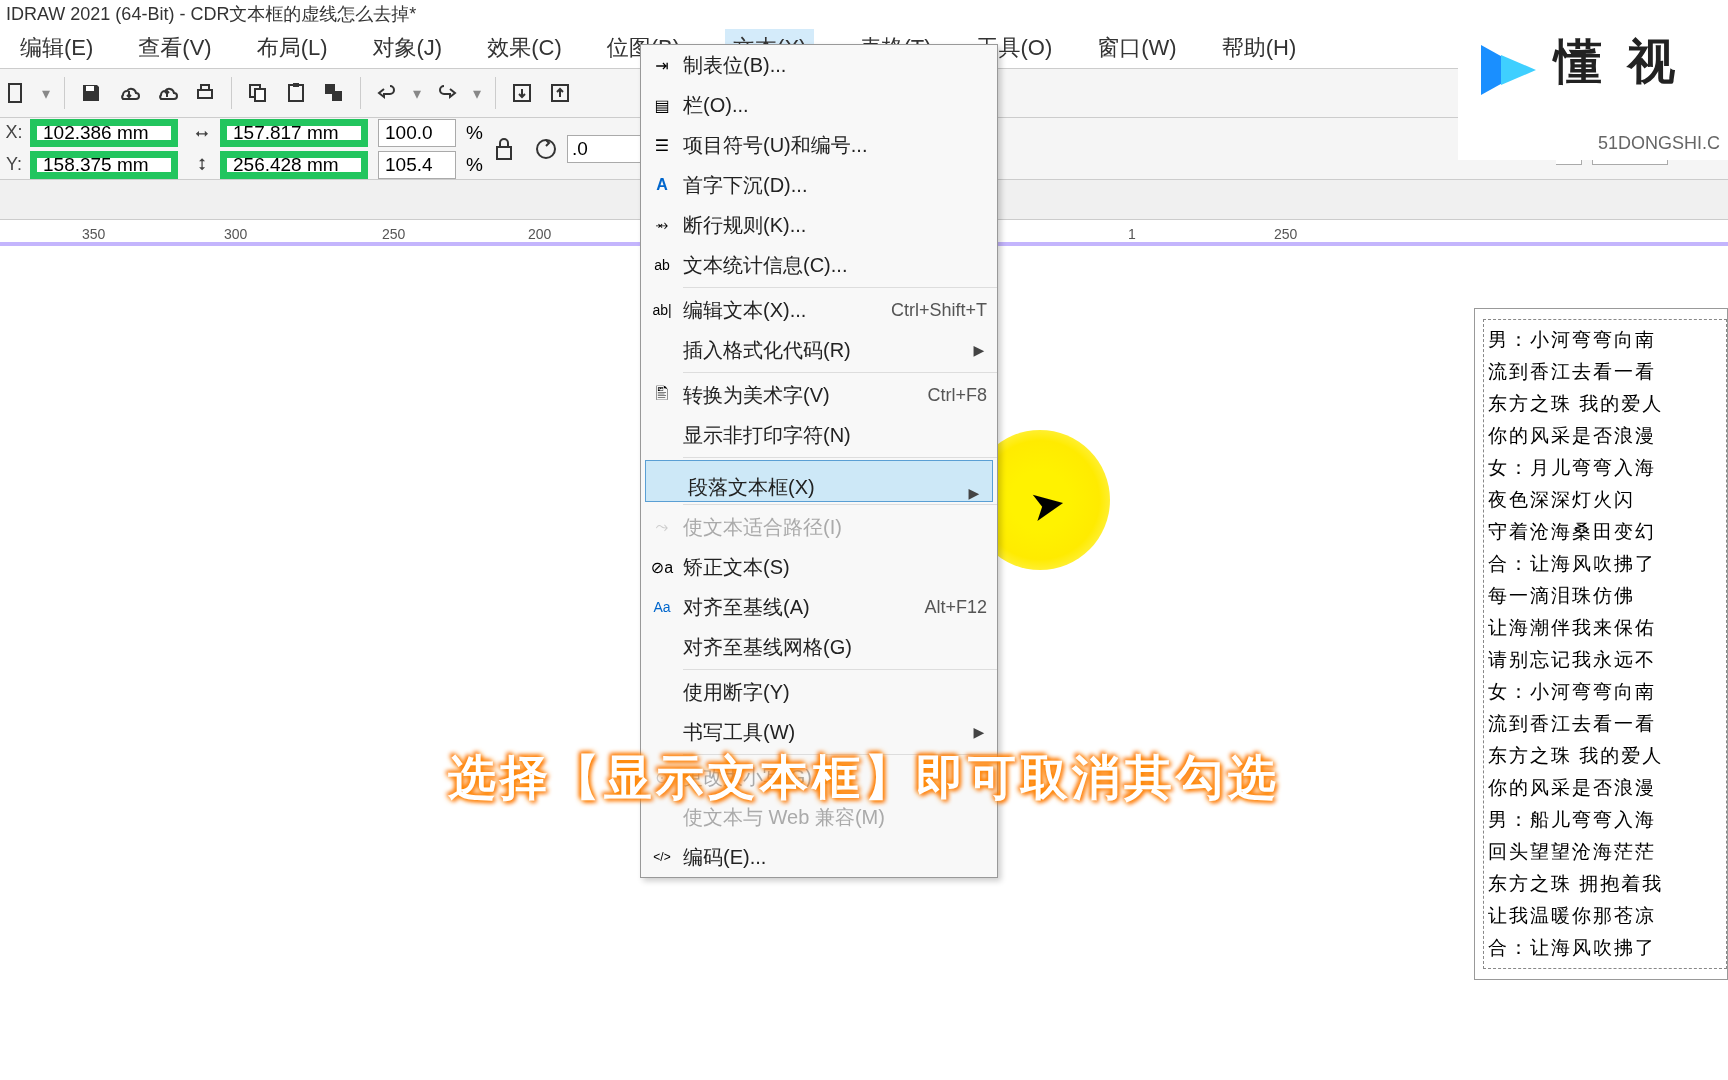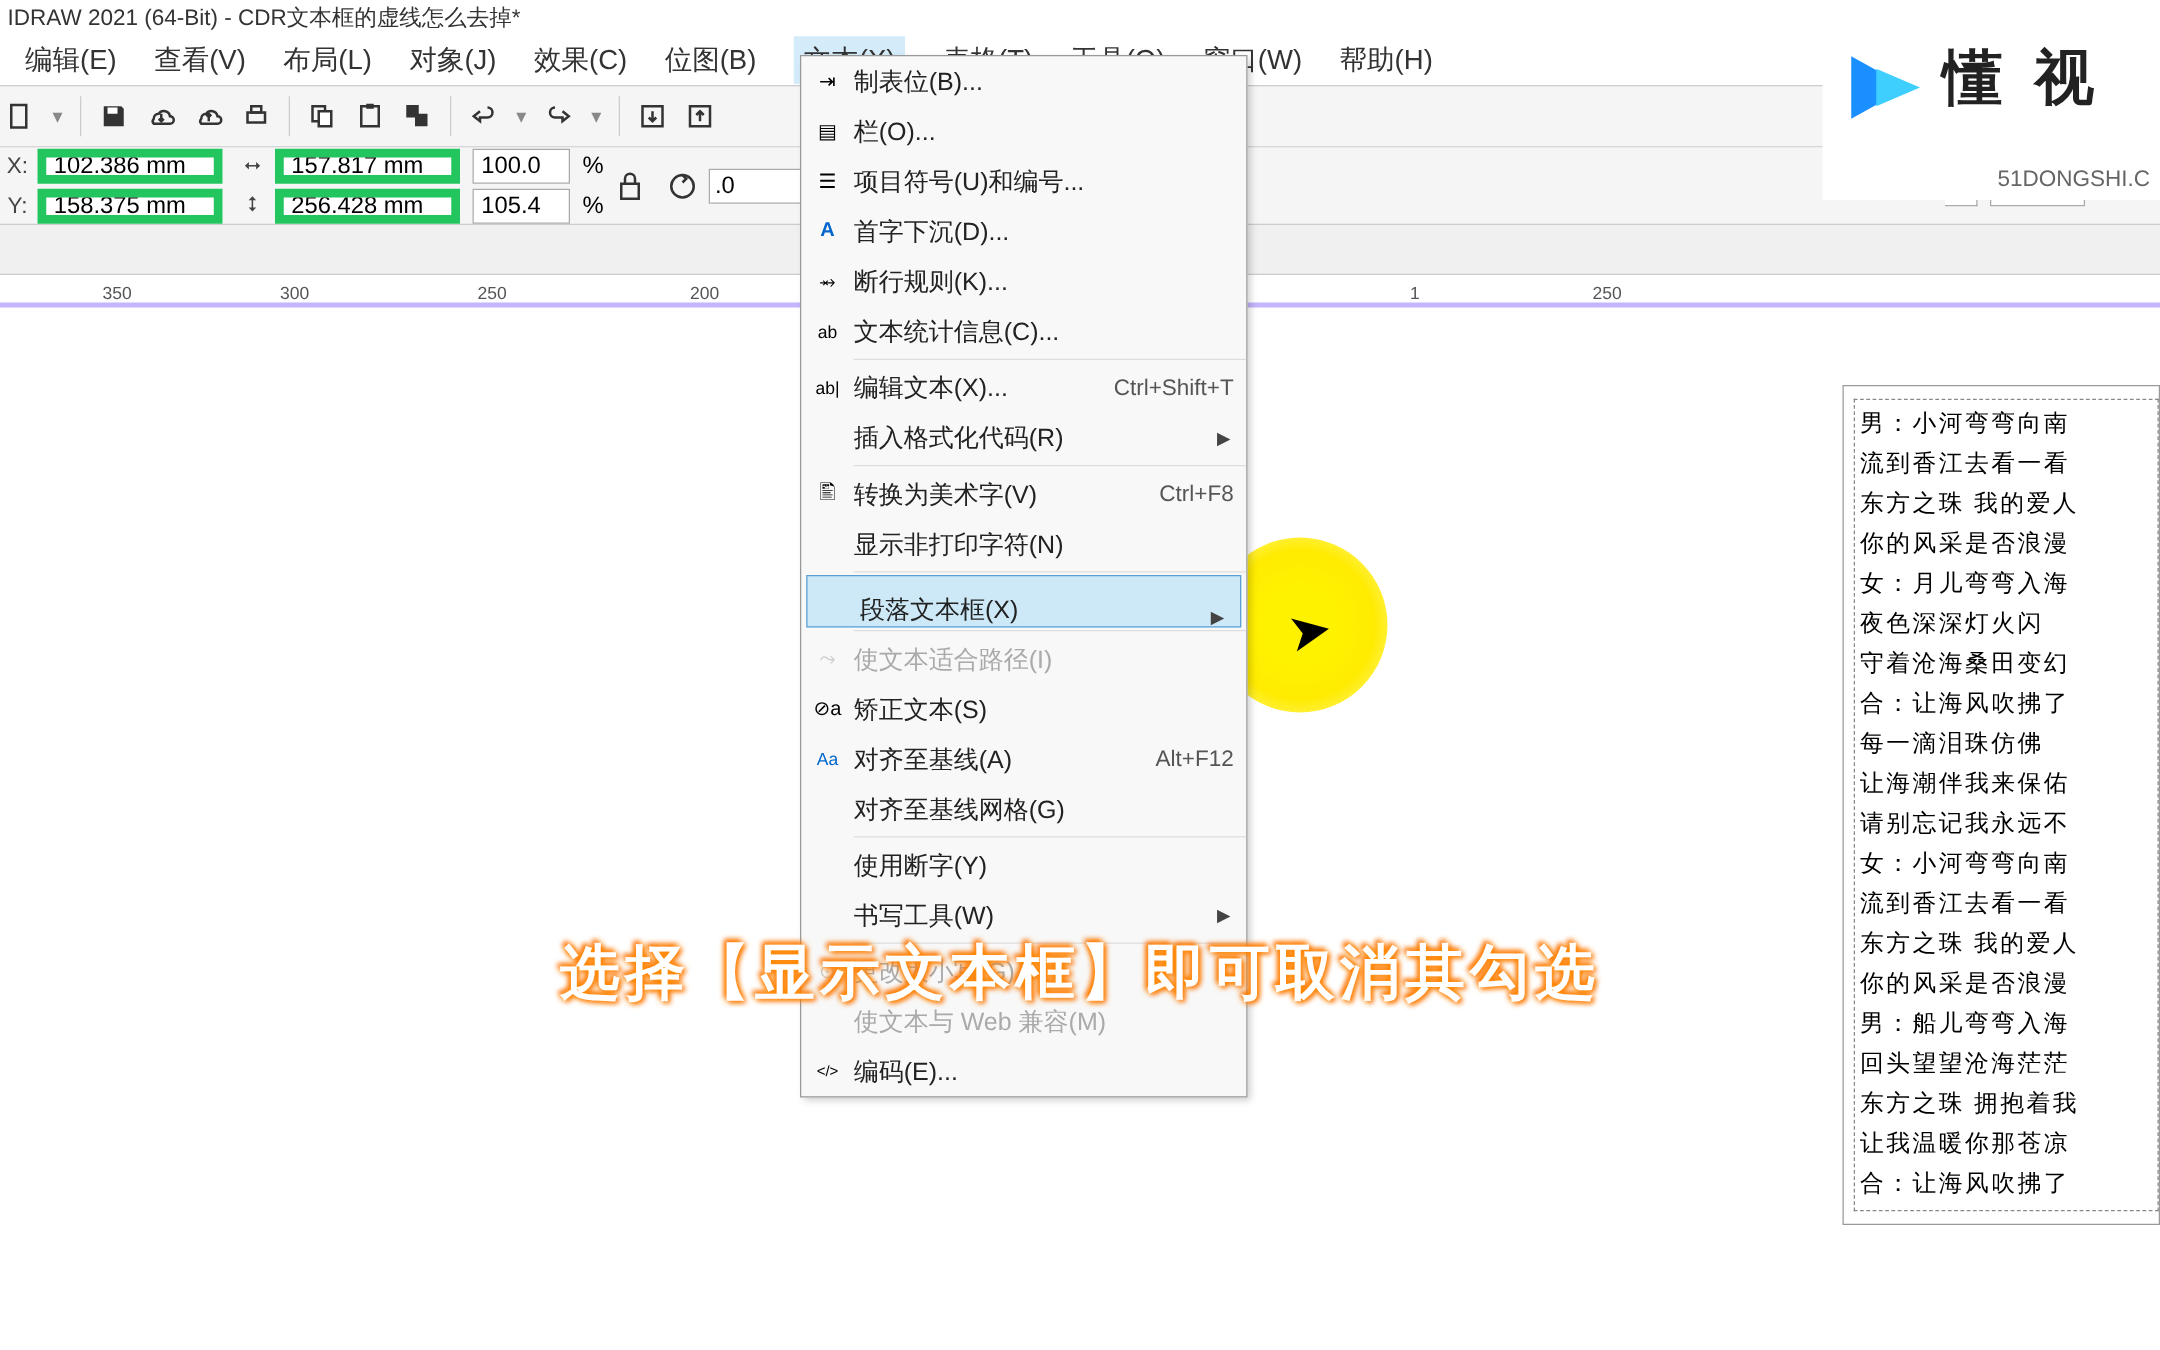--- a/index.html
+++ b/index.html
@@ -1,20 +1,20 @@
 <!DOCTYPE html>
 <html><head>
   <meta charset="utf-8">
   <style>
     * { margin: 0; padding: 0; box-sizing: border-box; font-family: "Microsoft YaHei", sans-serif; }
     body { background: #fff; width: 1728px; height: 1080px; overflow: hidden; position: relative; }
     
     .titlebar { height: 28px; line-height: 28px; padding-left: 6px; font-size: 18px; color: #333; }
     
-    .menubar { height: 40px; display: flex; align-items: center; padding-left: 20px; gap: 30px; font-size: 22px; color: #333; }
+    .menubar { height: 40px; display: flex; align-items: center; padding-left: 20px; gap: 45px; font-size: 22px; color: #333; }
     .menu-open { background: #d4ebfa; padding: 4px 8px; }
     
     .toolbar1 { height: 50px; border-top: 1px solid #ccc; border-bottom: 1px solid #ccc; display: flex; align-items: center; padding: 0 4px; gap: 14px; background: #f5f5f5; }
     .tb-icon { width: 24px; height: 24px; display: inline-block; }
     .tb-sep { width: 1px; height: 32px; background: #ccc; }
     
     .propbar { height: 62px; border-bottom: 1px solid #ccc; display: flex; align-items: center; background: #f5f5f5; padding-left: 4px; }
     .xy-group { display: flex; flex-direction: column; gap: 4px; }
     .xy-row { display: flex; align-items: center; gap: 6px; }
     .xy-label { width: 20px; font-size: 18px; text-align: center; color: #444; }
@@ -227,21 +227,21 @@
 <div class="docbar">
   <div class="doc-tab">欢迎屏幕</div>
   <div class="doc-tab active">CDR文本框的虚线..*</div>
   <div class="doc-add">+</div>
 </div>
 
 <div class="ruler">
   <span style="left:82px">350</span>
   <span style="left:224px">300</span>
   <span style="left:382px">250</span>
-  <span style="left:552px">200</span>
+  <span style="left:528px">200</span>
   <span style="left:1128px">1</span>
   <span style="left:1274px">250</span>
 </div>
 
 <div class="canvas-area">
   <div class="page-frame">
     <div class="txtframe" id="tframe">
         <div>男：小河弯弯向南</div>
         <div>流到香江去看一看</div>
         <div>东方之珠 我的爱人</div>

